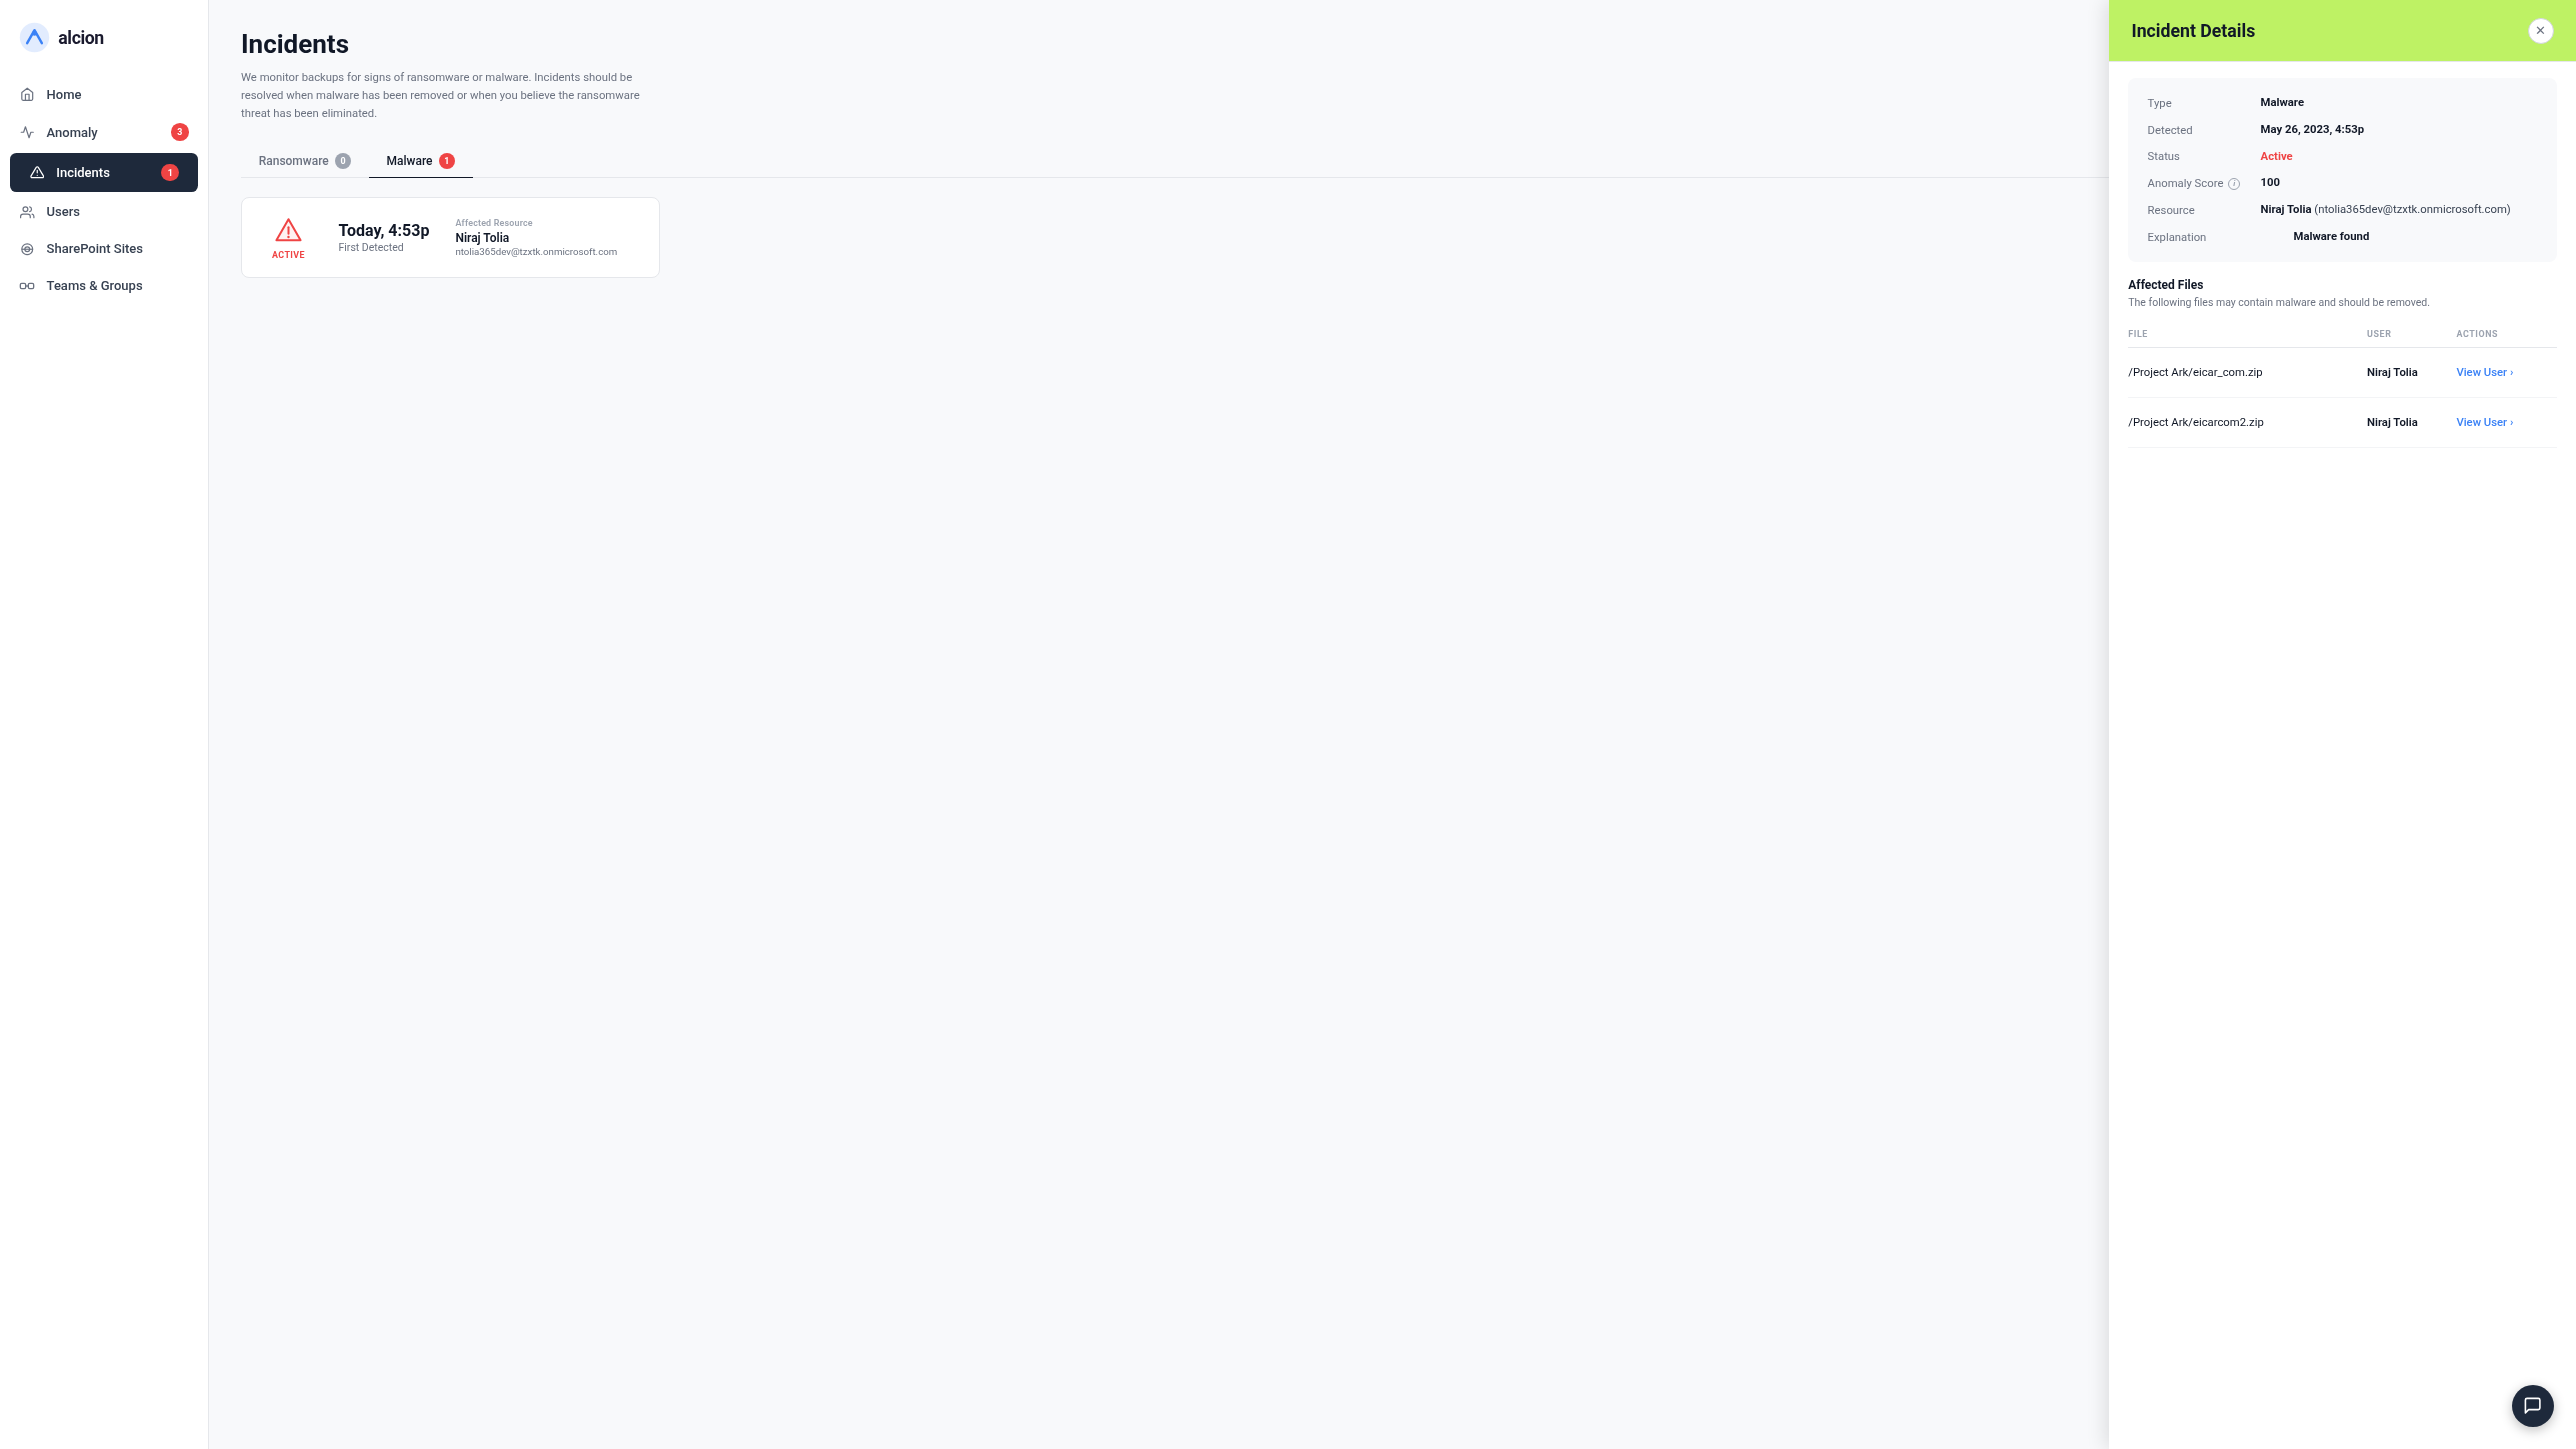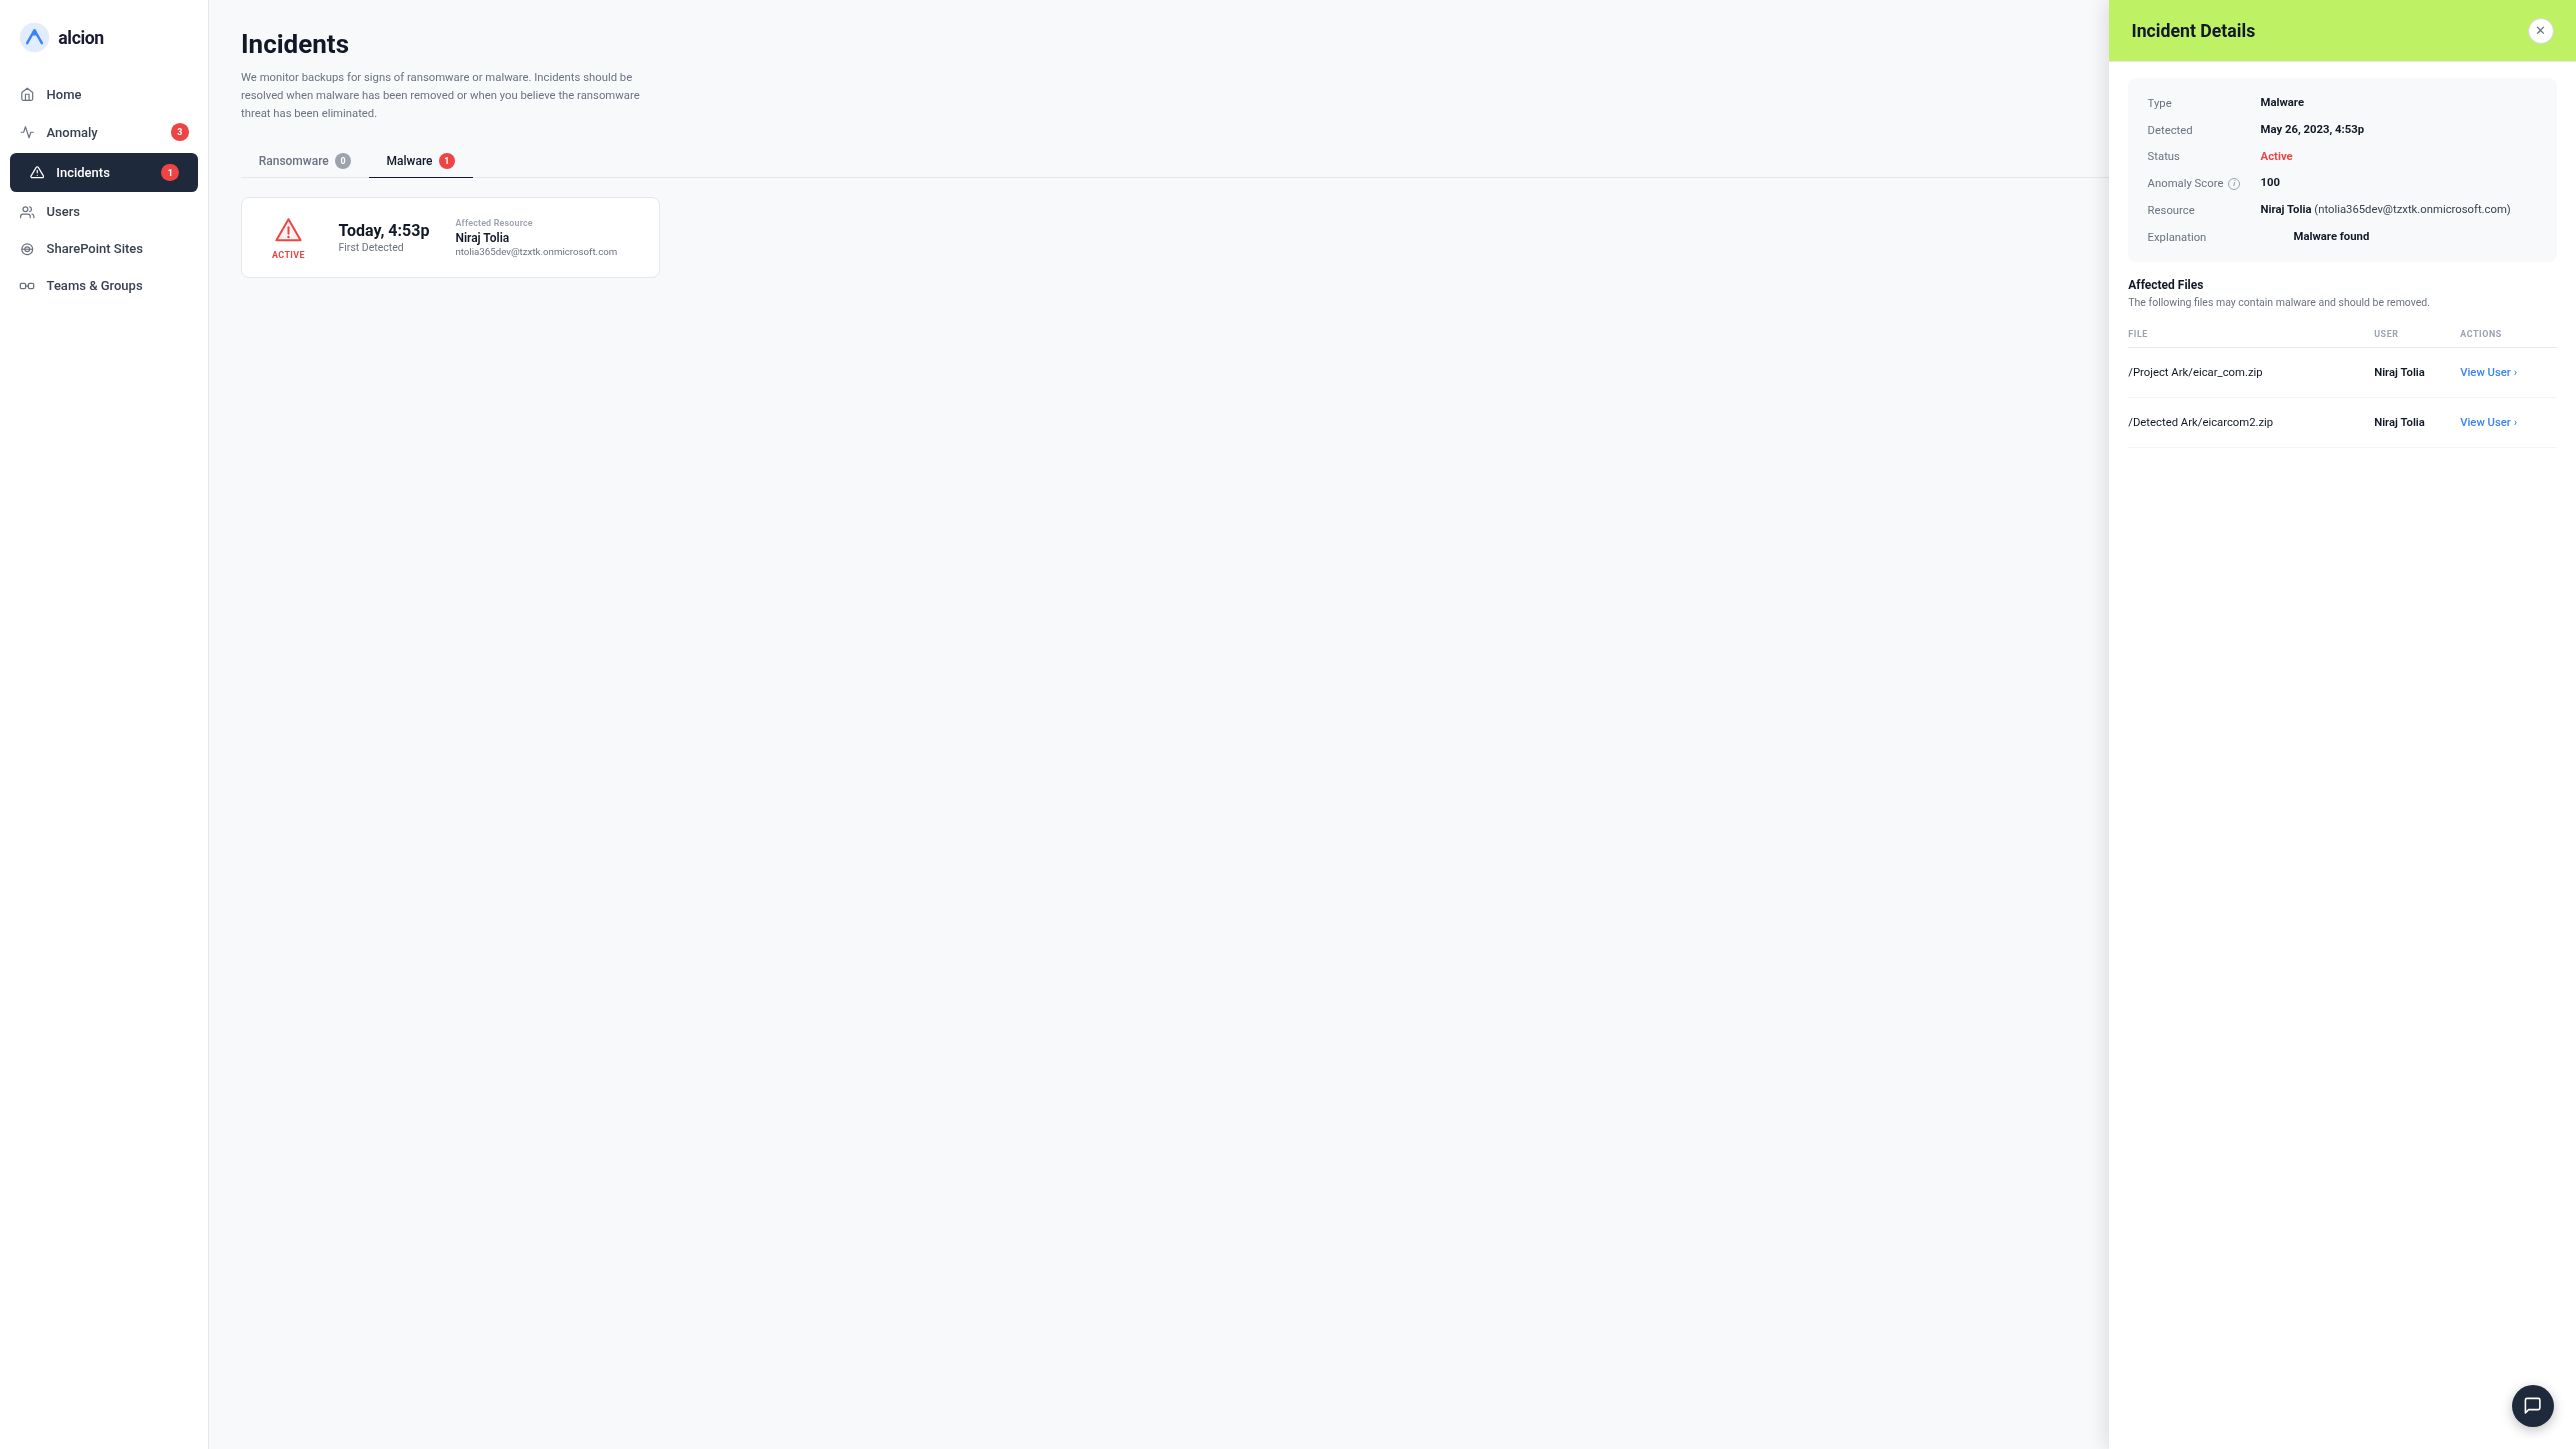--- a/index.html
+++ b/index.html
@@ -539,21 +539,21 @@
       </thead>
       <tbody id="files-tbody">
       <tr>
     <td class="file-name">/Project Ark/eicar_com.zip</td>
     <td class="user-name">Niraj Tolia</td>
     <td>
       <a class="view-user-link" href="#">View User ›</a>
     </td>
   </tr>
           <tr>
-    <td class="file-name">/Detected Ark/eicarcom2.zip</td>
+    <td class="file-name">/Project Ark/eicarcom2.zip</td>
     <td class="user-name">Niraj Tolia</td>
     <td>
       <a class="view-user-link" href="#">View User ›</a>
     </td>
   </tr>
         </tbody>
     </table>
   </div>
 </div>
 

